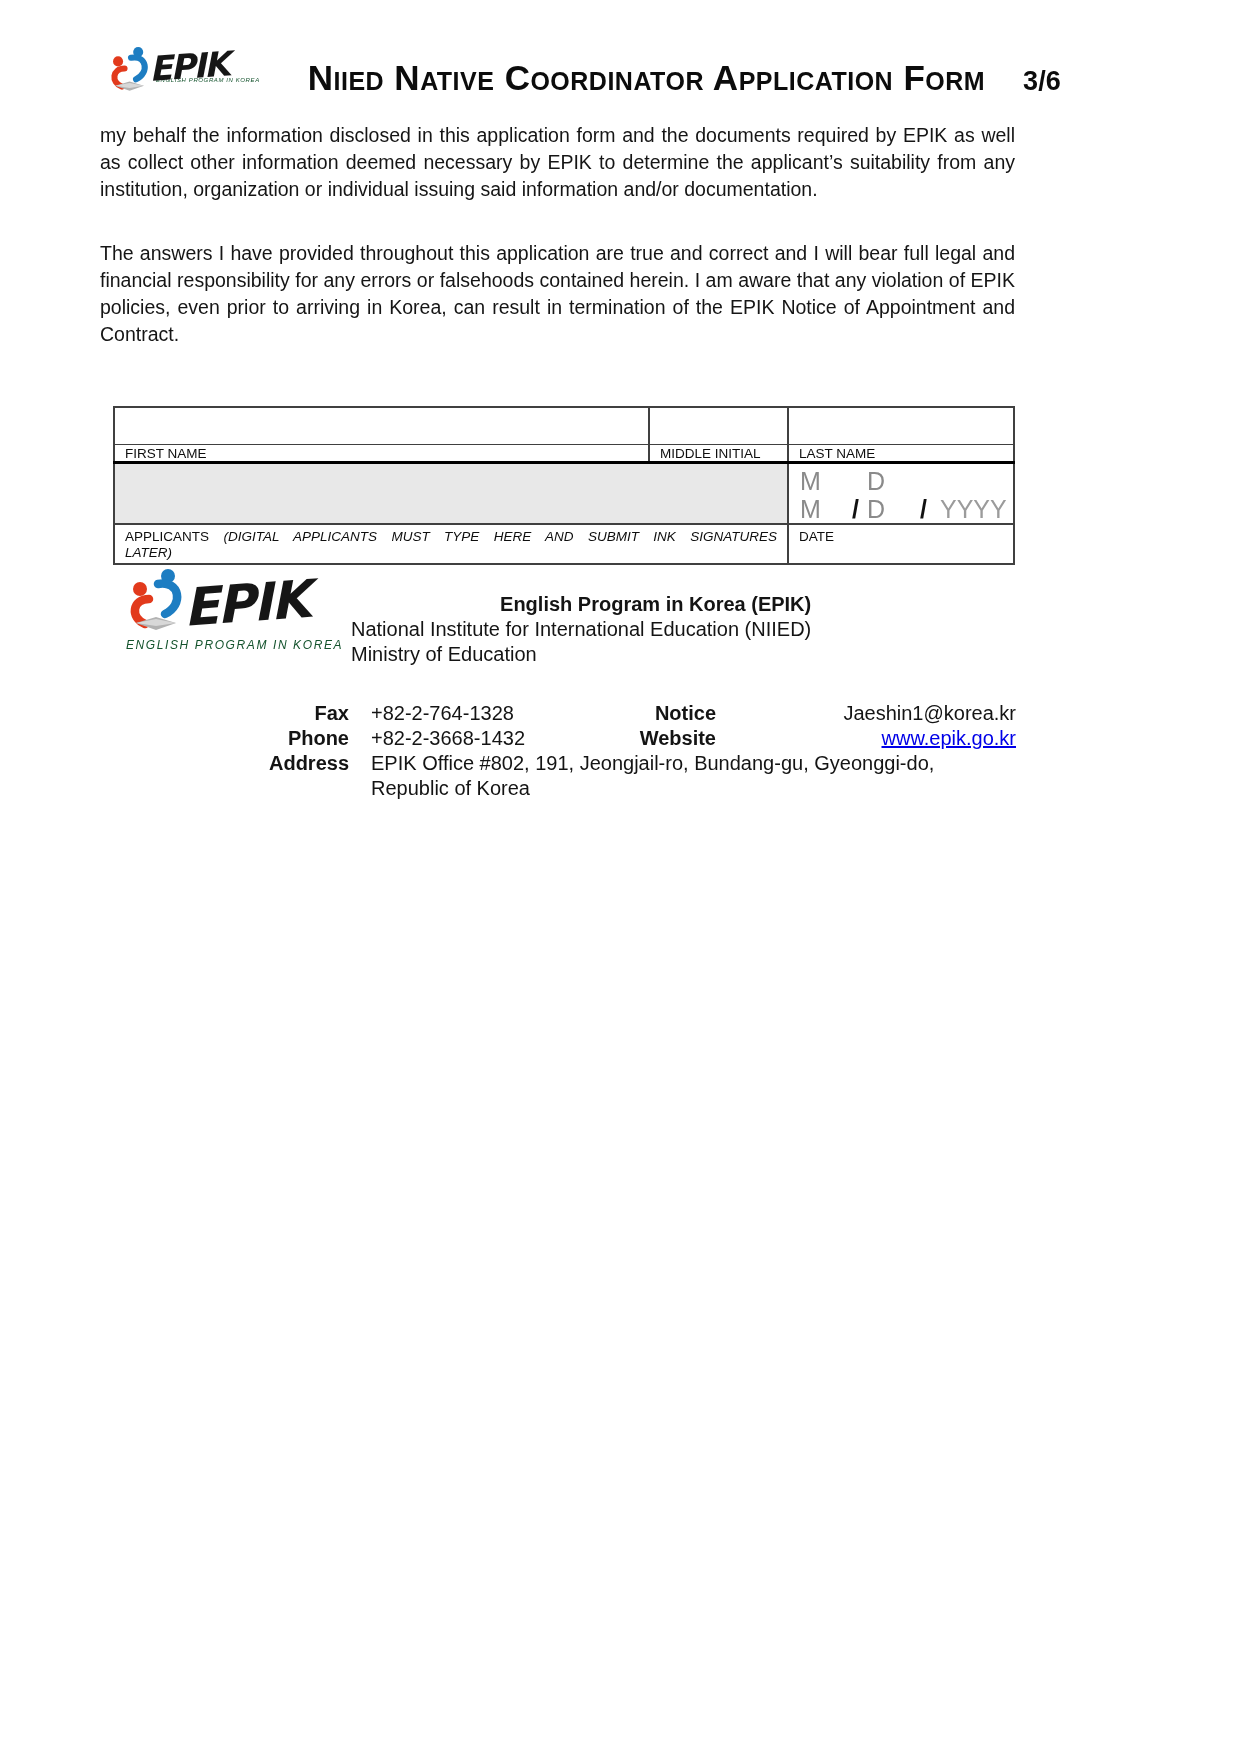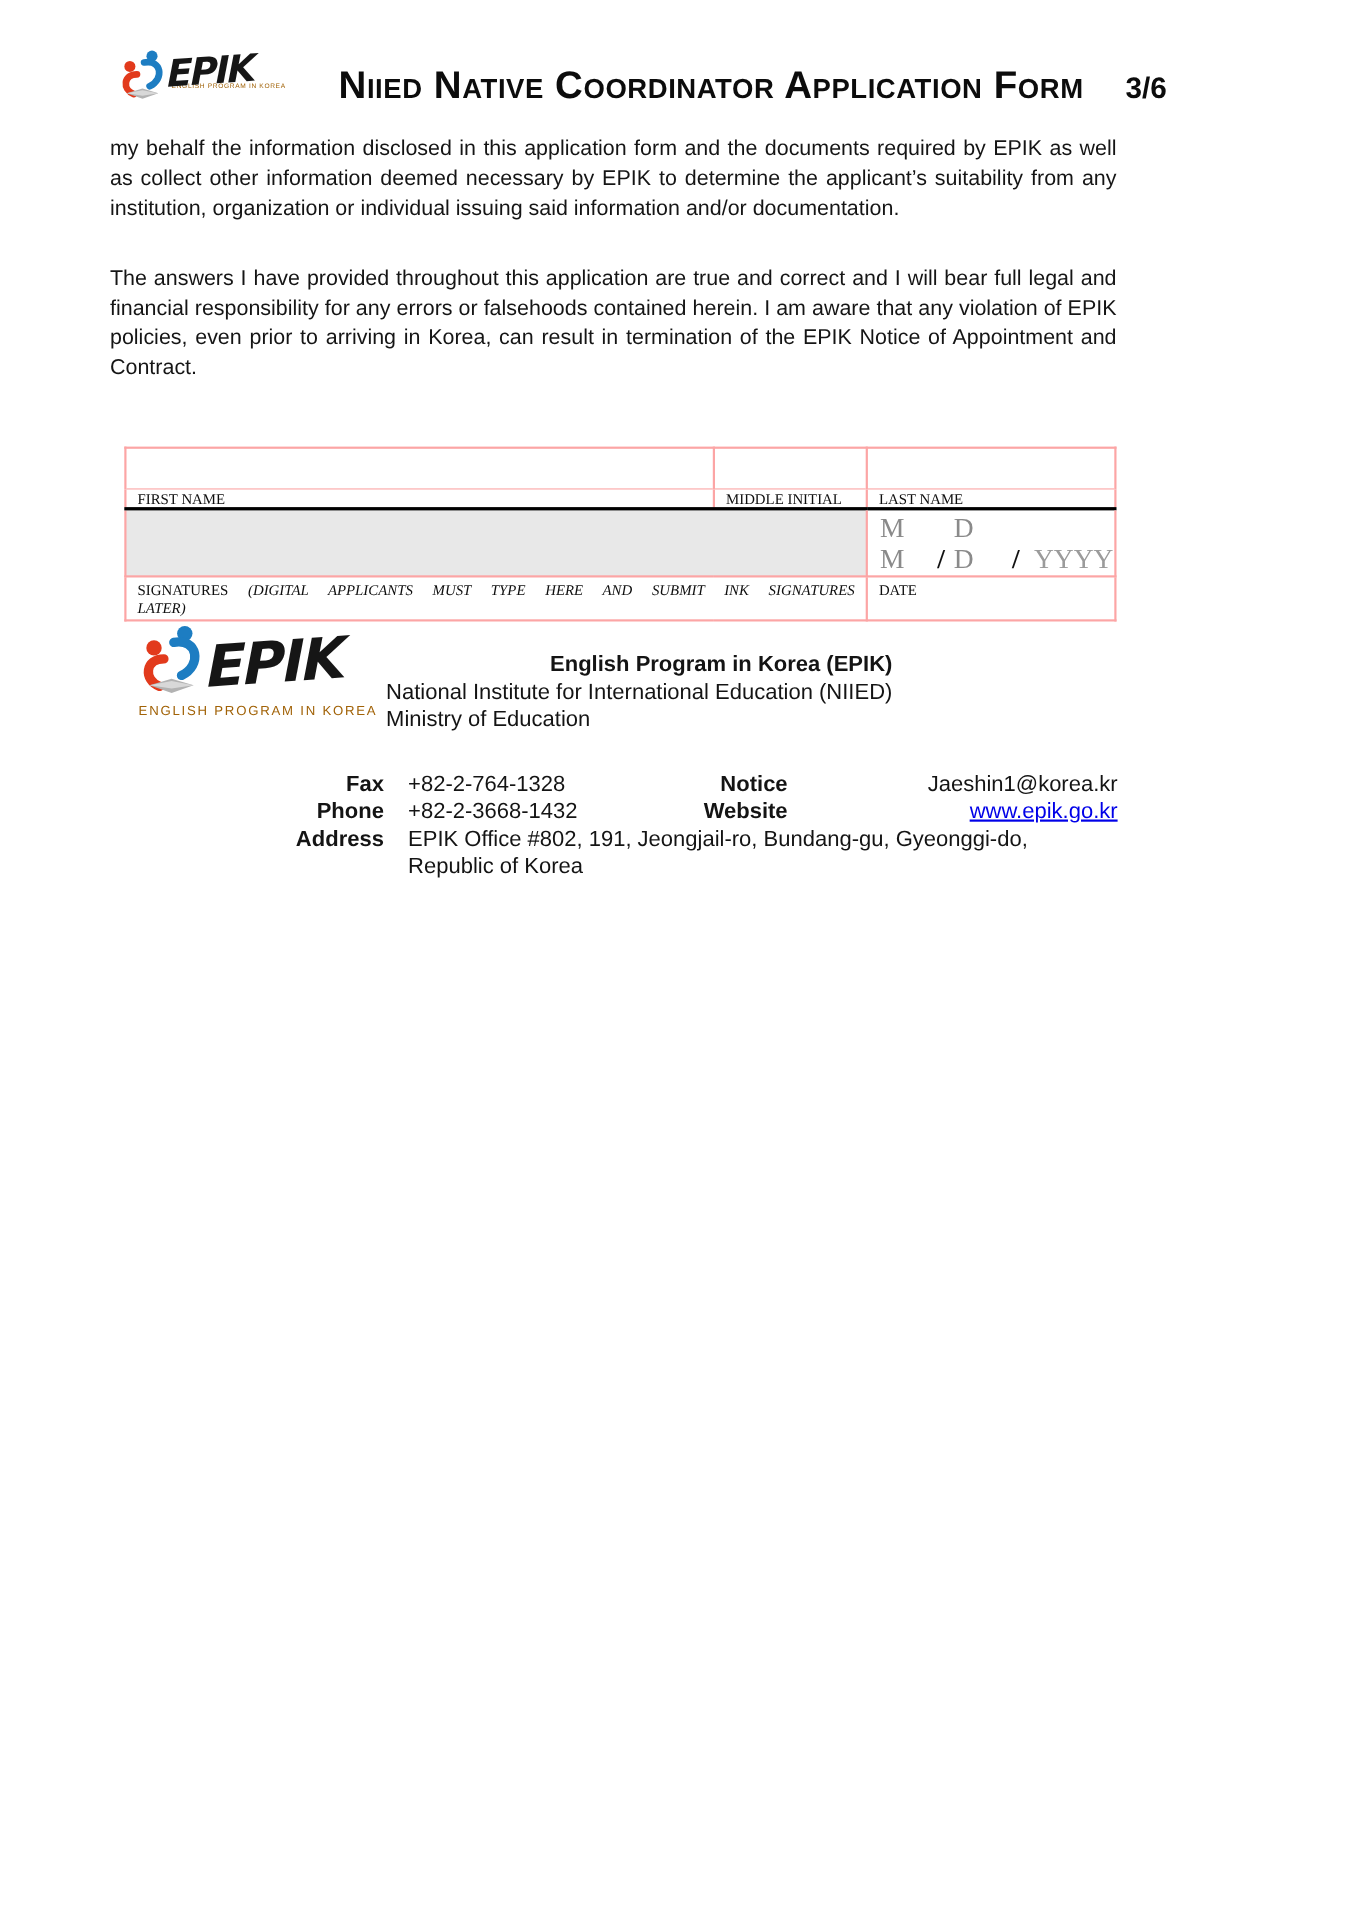--- a/index.html
+++ b/index.html
@@ -13,21 +13,21 @@
   
   .header { position:absolute; left:108px; top:38px; height:62px; display:flex; align-items:flex-end; }
   .logo { display:flex; flex-direction:column; }
   .logo-row { display:flex; align-items:flex-start; }
   .logo-epik {
     font-family:"DejaVu Sans", sans-serif; font-weight:900; font-style:italic;
     color:#161616; letter-spacing:-2px; transform:rotate(-4deg) skewX(-4deg);
     line-height:0.9;
   }
   .logo-tagline {
-    font-family:"Liberation Sans", sans-serif; color:#a16207; white-space:nowrap;
+    font-family:"Liberation Sans", sans-serif; color:#14532d; white-space:nowrap;font-style:italic;
   }
   .logo-header .logo-epik { font-size:34px; margin-left:-2px; margin-top:6px; }
   .logo-header .logo-tagline { font-size:6px; letter-spacing:0.6px; margin-top:-4px; margin-left:2px; }
   .logo-header svg { width:46px; height:52px; }
   .title-wrap { margin-left:8px; margin-bottom:2px; white-space:nowrap; }
   .doc-title {
     display:inline; font-variant:small-caps; font-weight:bold; font-size:35px;
     letter-spacing:0.5px; color:#0c0c0c;margin-left:40px;
   }
   .page-indicator { display:inline; font-weight:bold; font-size:27px; margin-left:38px; color:#0c0c0c; }
@@ -41,21 +41,21 @@
   .para-2 { top:240px; }
 
   
   .sig-table {
     position:absolute; left:113px; top:406px; width:900px;
     border-collapse:collapse; table-layout:fixed;
   }
   .sig-table col.c1 { width:535px; }
   .sig-table col.c2 { width:139px; }
   .sig-table col.c3 { width:226px; }
-  .sig-table td { border:2px solid #fca5a5; vertical-align:top;font-family:Liberation Serif, serif; }
+  .sig-table td { border:2px solid #404040; vertical-align:top; }
   .sig-table tr.r1 td { height:37px; border-bottom-width:1.5px; }
   .sig-table tr.r2 td {
     height:18px; border-top-width:1.5px; border-bottom:3px solid #000;
     font-size:13.5px; line-height:15px; padding:1px 0 0 10px; vertical-align:middle;
     color:#0e0e0e; white-space:nowrap; overflow:hidden;
   }
   .sig-table tr.r3 td { height:59px; }
   .sig-table tr.r4 td { height:35px; font-size:13.5px; color:#0e0e0e; }
   .sig-box { background:#e8e8e8; }
   .date-box { background:#ffffff; padding:3px 0 0 0; }
@@ -153,21 +153,21 @@
           <span class="s1 slash">/</span>
           <span class="d">D</span>
           <span class="s2 slash">/</span>
           <span class="y">YYYY</span>
         </div>
       </td>
     </tr>
     <tr class="r4">
       <td class="sig-label-cell" colspan="2">
         <div class="sig-label-line1">
-          <span>SIGNATURES </span><span class="sig-italic">(DIGITAL APPLICANTS MUST TYPE HERE AND SUBMIT INK SIGNATURES</span>
+          <span>APPLICANTS </span><span class="sig-italic">(DIGITAL APPLICANTS MUST TYPE HERE AND SUBMIT INK SIGNATURES</span>
         </div>
         <div class="sig-label-line2">
           <span class="sig-italic">LATER)</span>
         </div>
       </td>
       <td class="date-label-cell">DATE</td>
     </tr>
   </tbody>
     </table>
 

